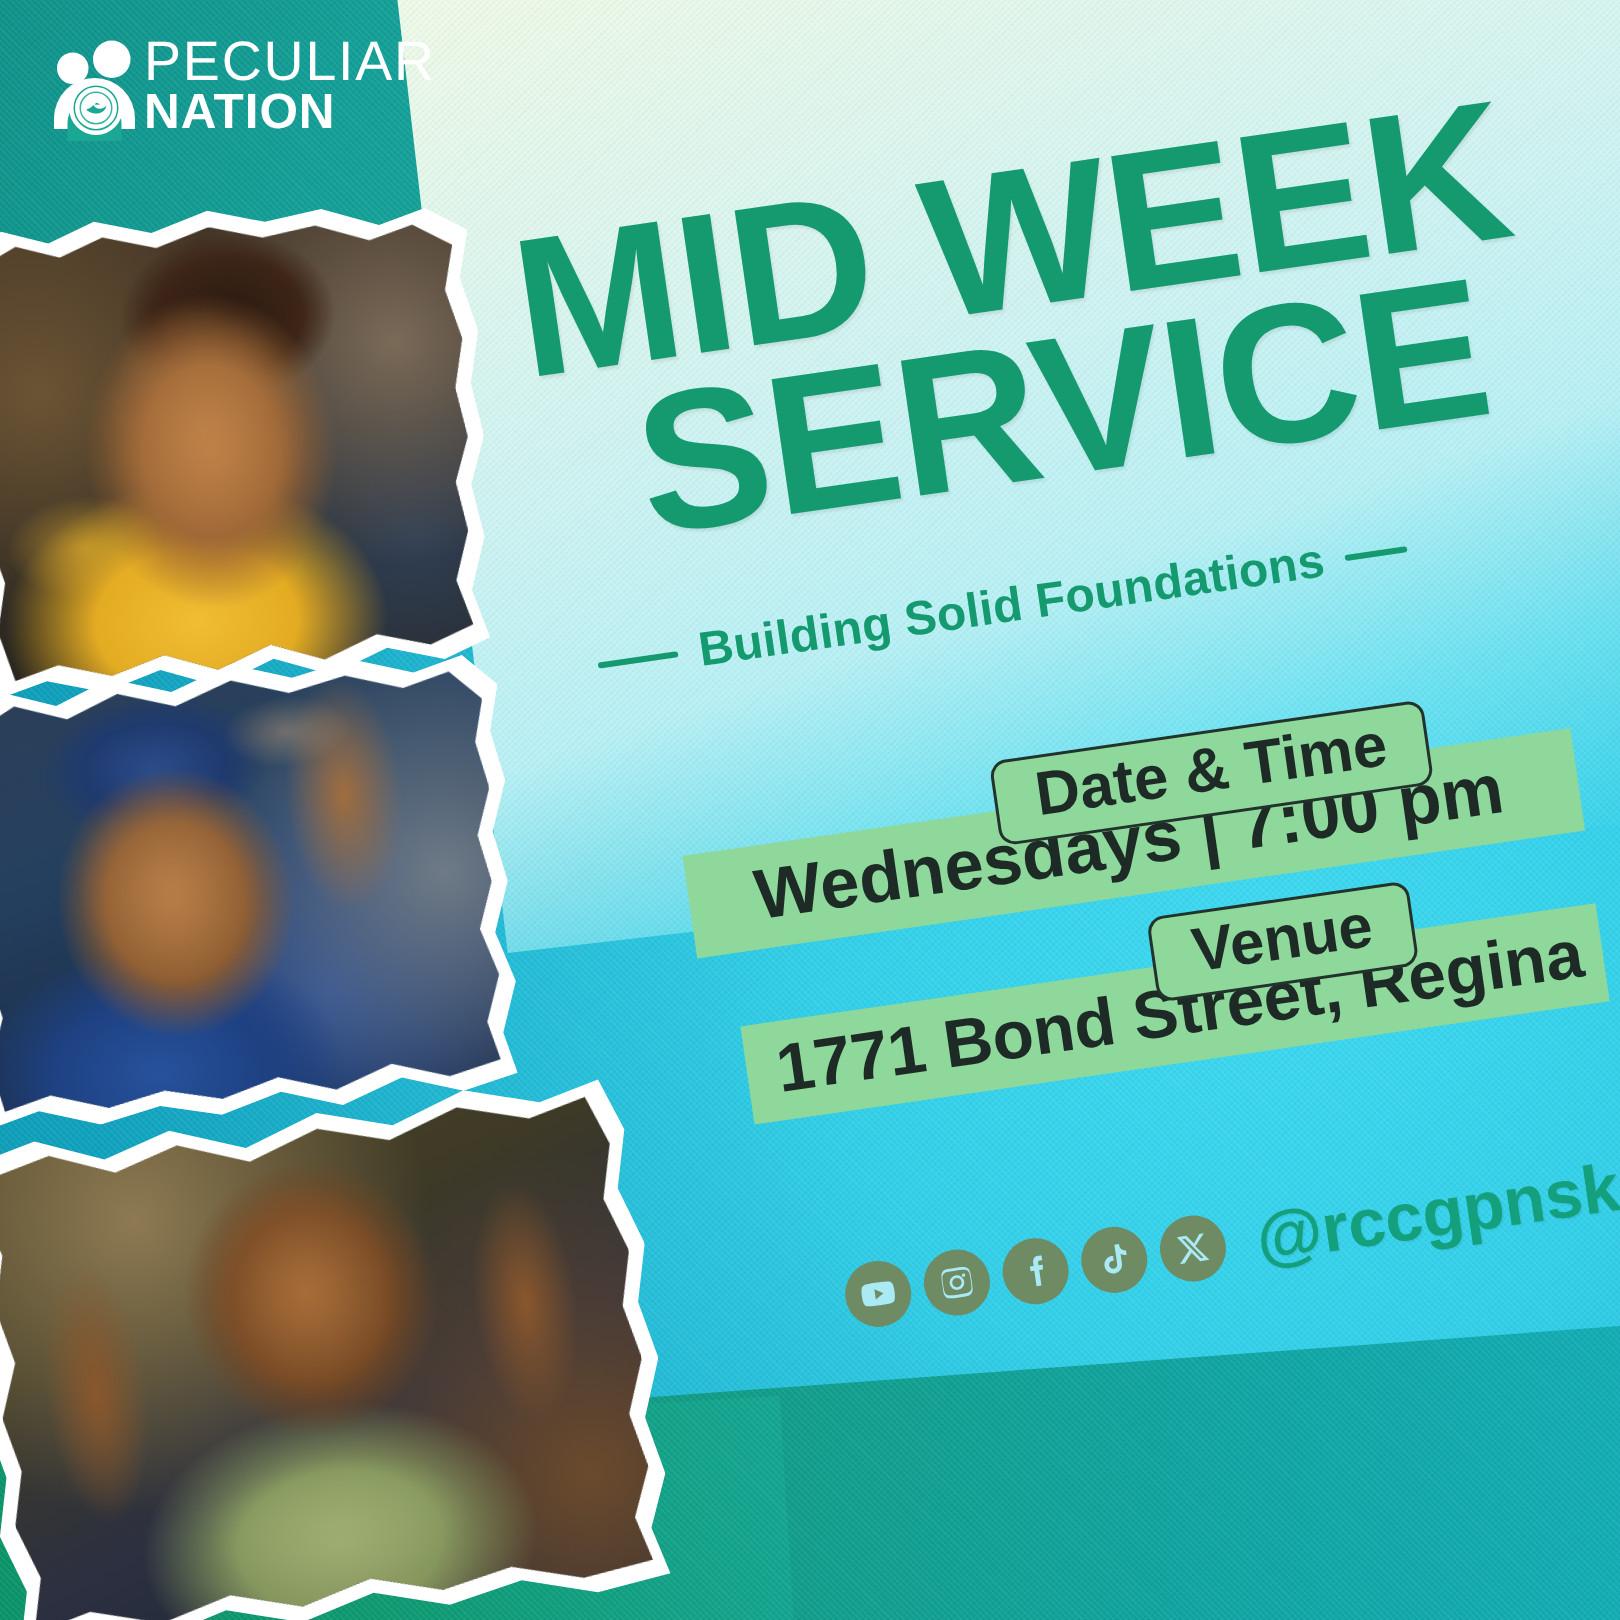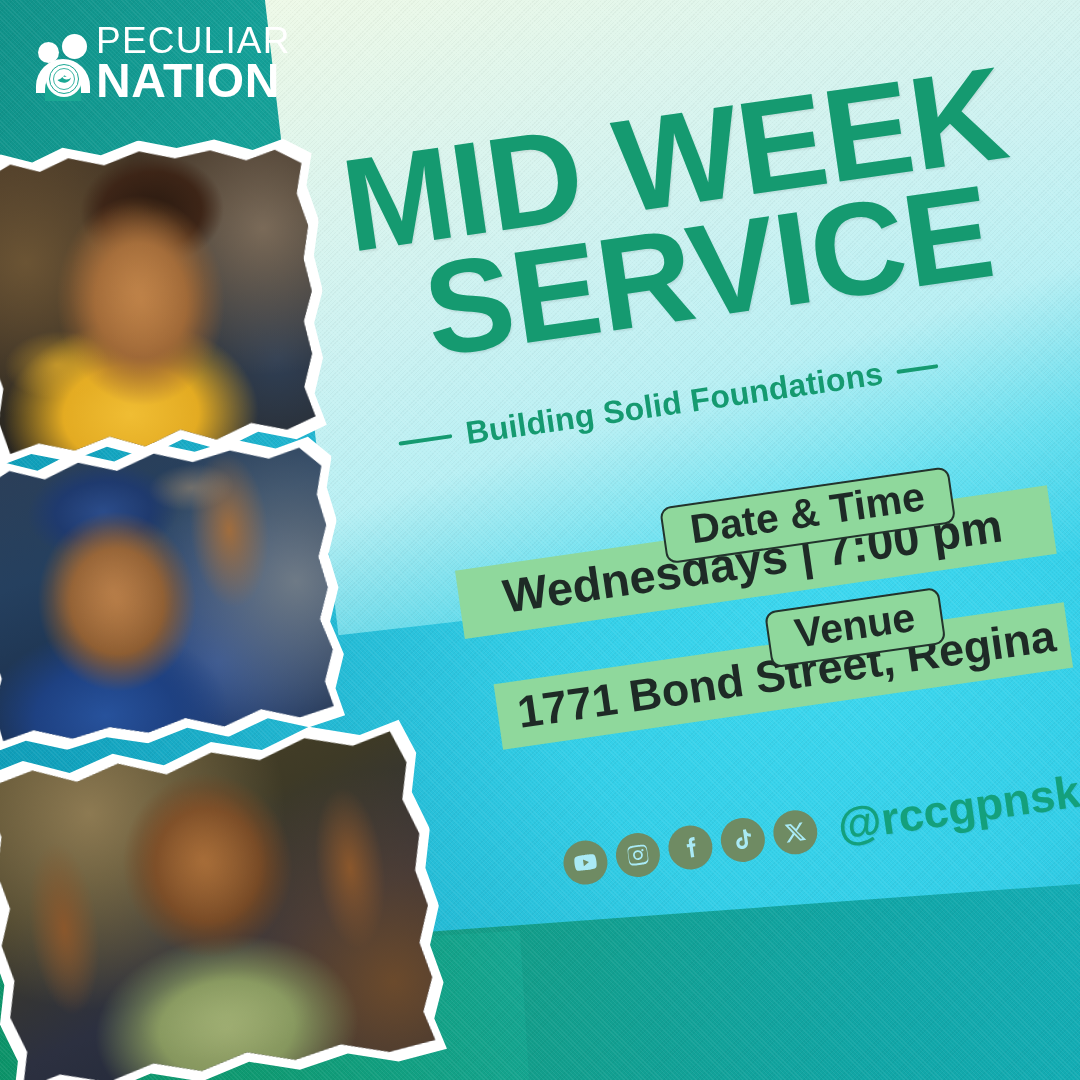--- a/index.html
+++ b/index.html
@@ -109,21 +109,21 @@
     border:1px solid rgba(26,168,148,.85);
   }
   .lm-dove{ width:17px; height:10px; position:relative; }
   .lm-dove svg{ width:100%; height:100%; display:block; }
   .logo-words{ display:flex; flex-direction:column; line-height:.92; }
   .logo-peculiar{
     color:#ffffff; font-size:37px; font-weight:400;
     letter-spacing:1.2px;
   }
   .logo-nation{
-    color:#ffffff; font-size:48px; font-weight:800;
+    color:#ffffff; font-size:33px; font-weight:800;
     letter-spacing:.6px; margin-top:1px;
   }
 
   
   .photos{ position:absolute; left:-22px; top:140px; width:520px; height:930px; z-index:20; }
   .photo{
     position:absolute;
     background:#ffffff;
     filter:drop-shadow(3px 5px 7px rgba(0,0,0,.30));
   }

